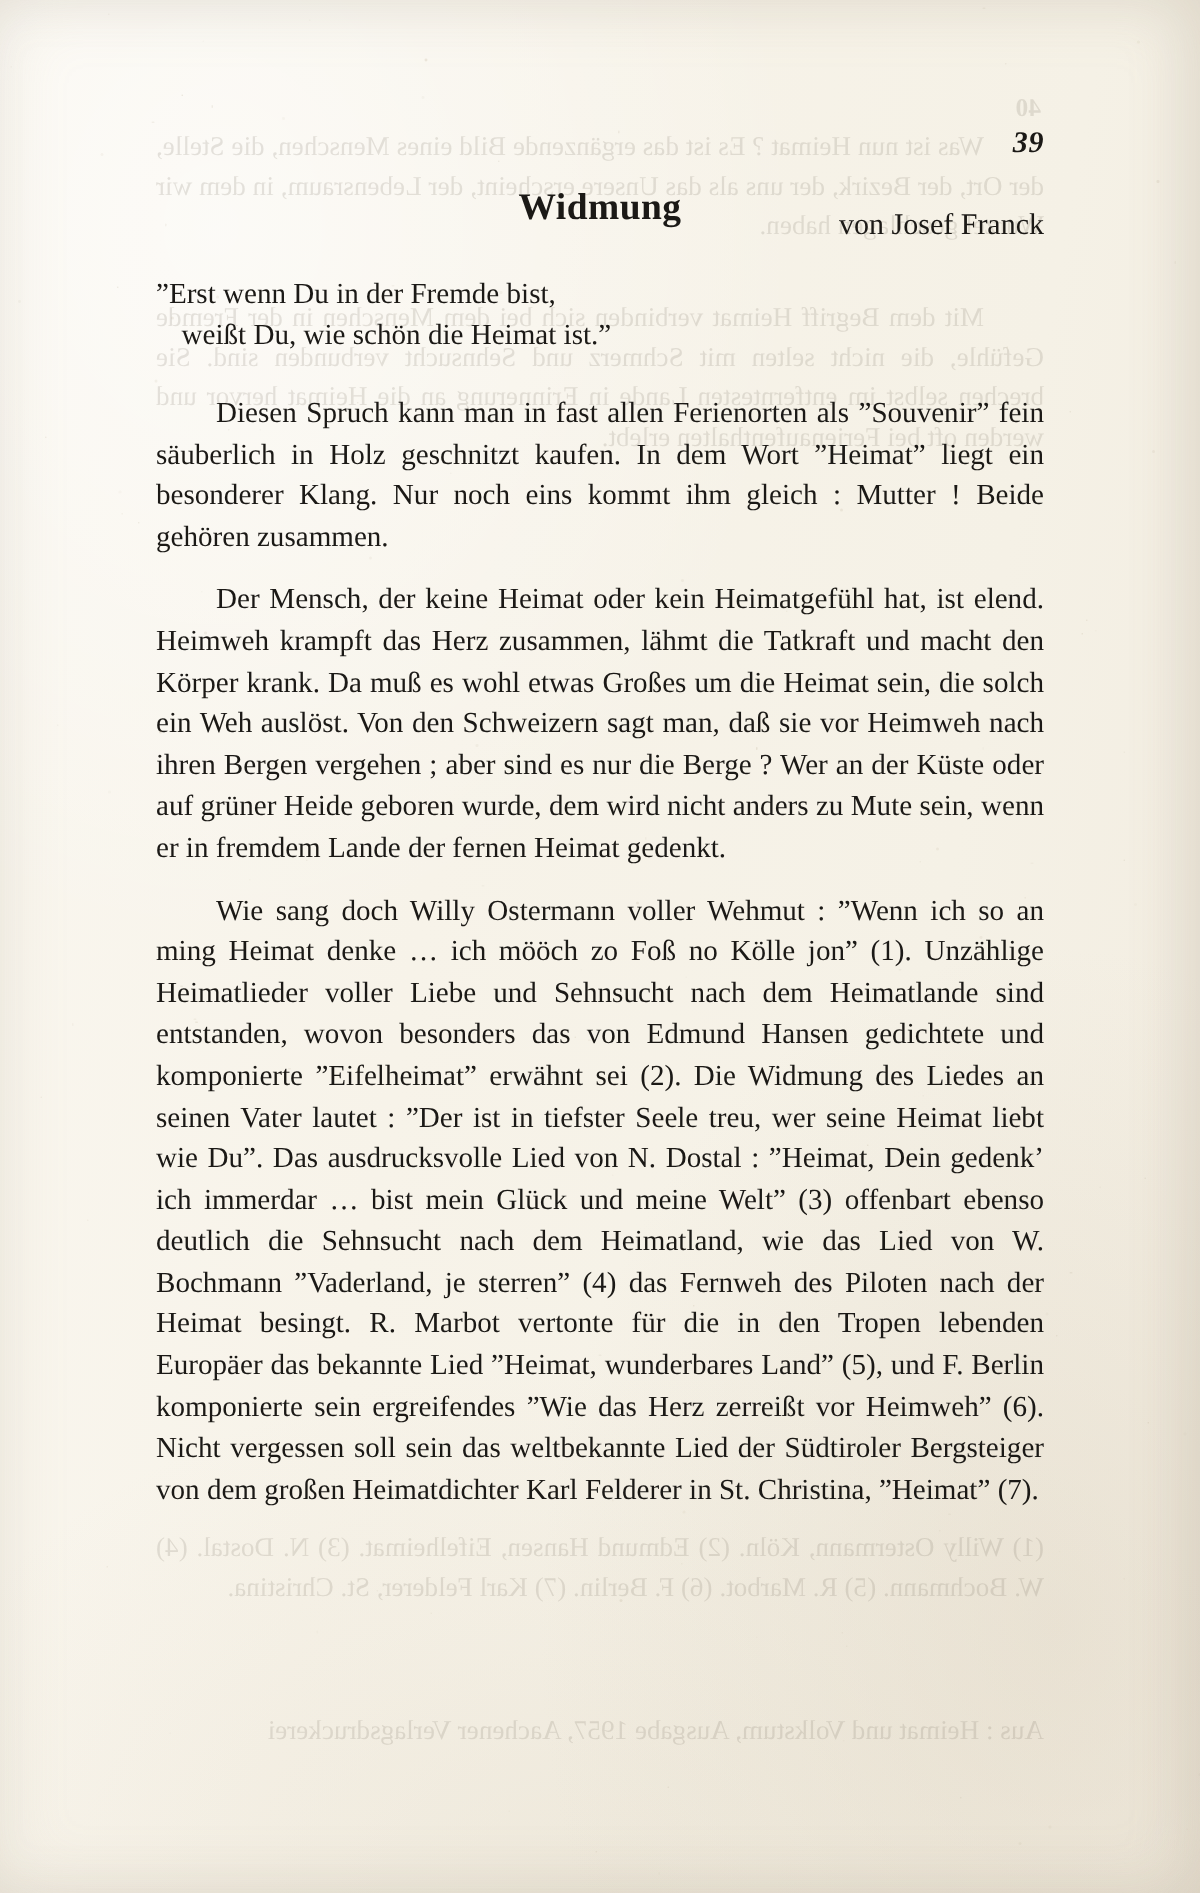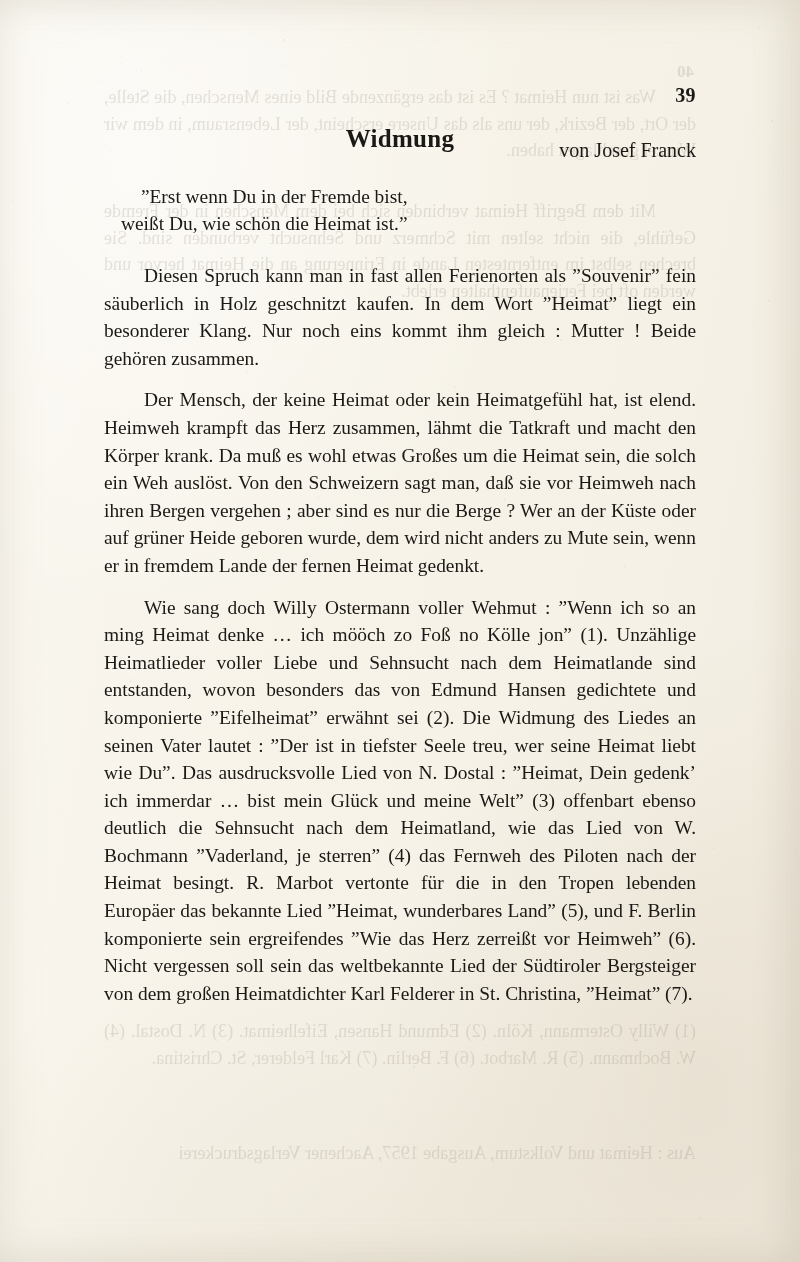--- a/index.html
+++ b/index.html
@@ -76,20 +76,21 @@
     z-index: 4;
   }
 
   .folio {
     position: absolute;
     top: 84px;
     right: 104px;
     font-size: 20px;
     font-weight: bold;
     letter-spacing: 0.4px;
+    font-style: italic;
   }
 
   .title {
     position: absolute;
     top: 108px;
     left: 0;
     right: 0;
     text-align: center;
     font-size: 25px;
     font-weight: bold;
@@ -102,21 +103,20 @@
     right: 104px;
     font-size: 20px;
   }
 
   .epigraph {
     position: absolute;
     top: 183px;
     left: 104px;
     font-size: 19.4px;
     line-height: 27px;
-    text-align: right;
   }
   .epigraph .ln2 { padding-left: 17px; display: block; }
 
   .body {
     position: absolute;
     top: 262px;
     left: 104px;
     width: 592px;
     font-size: 19.4px;
     line-height: 27.6px;

